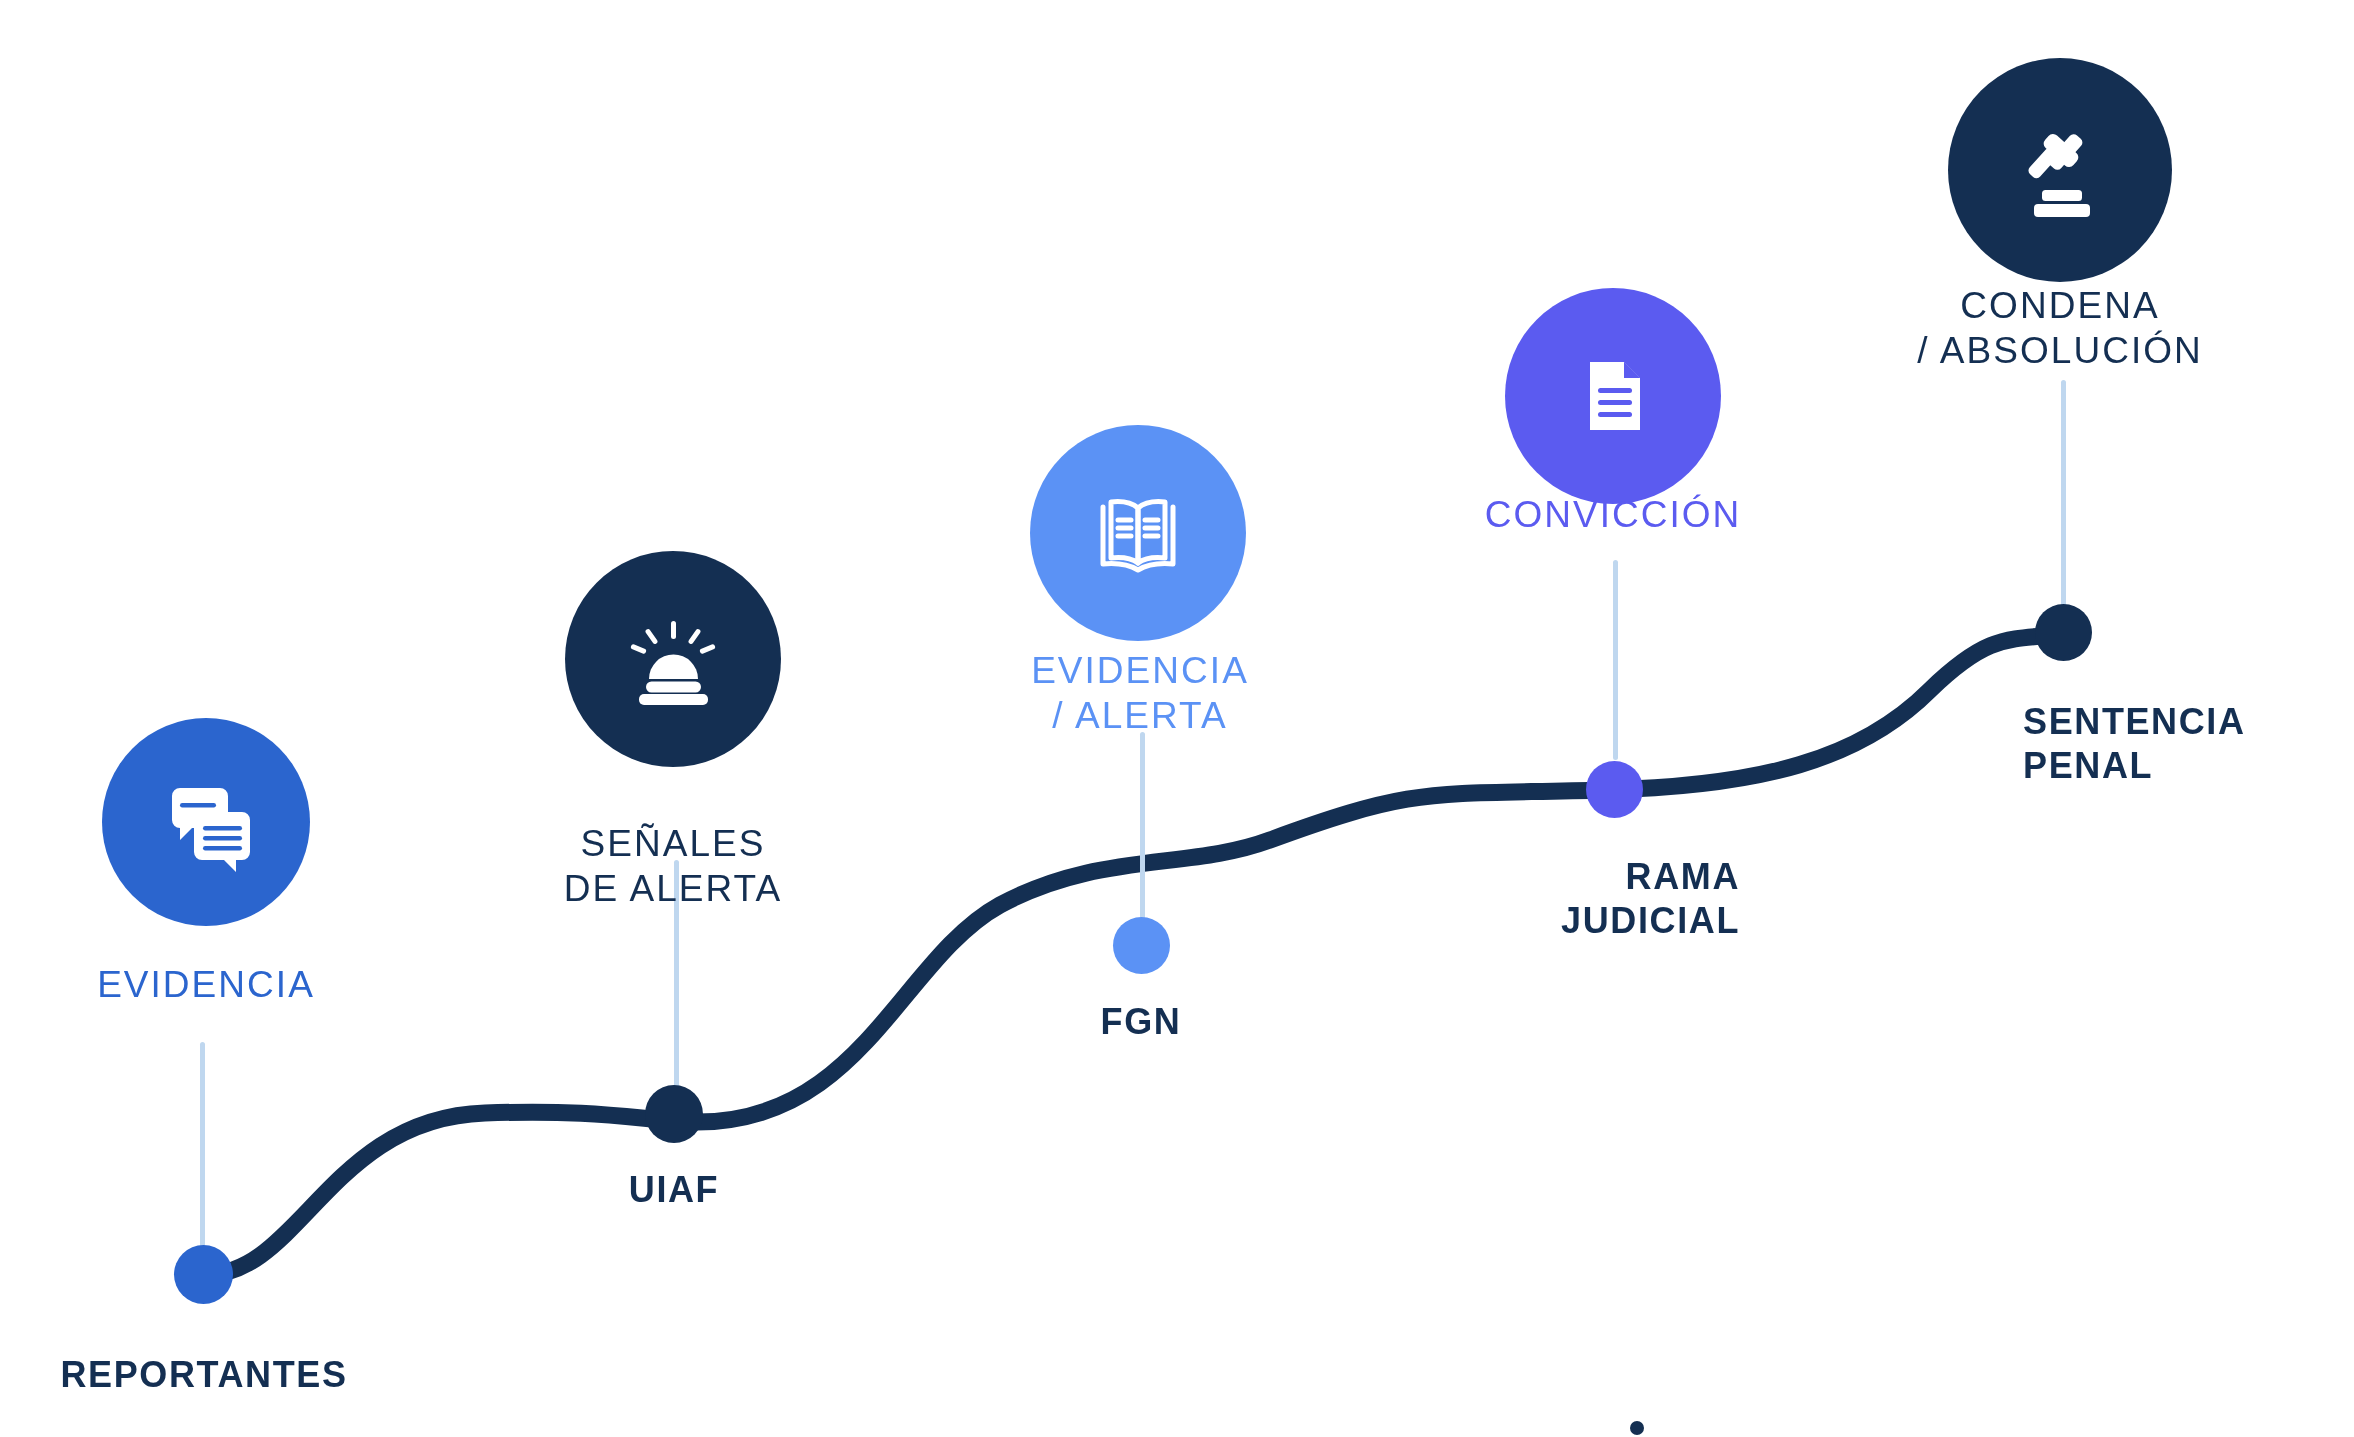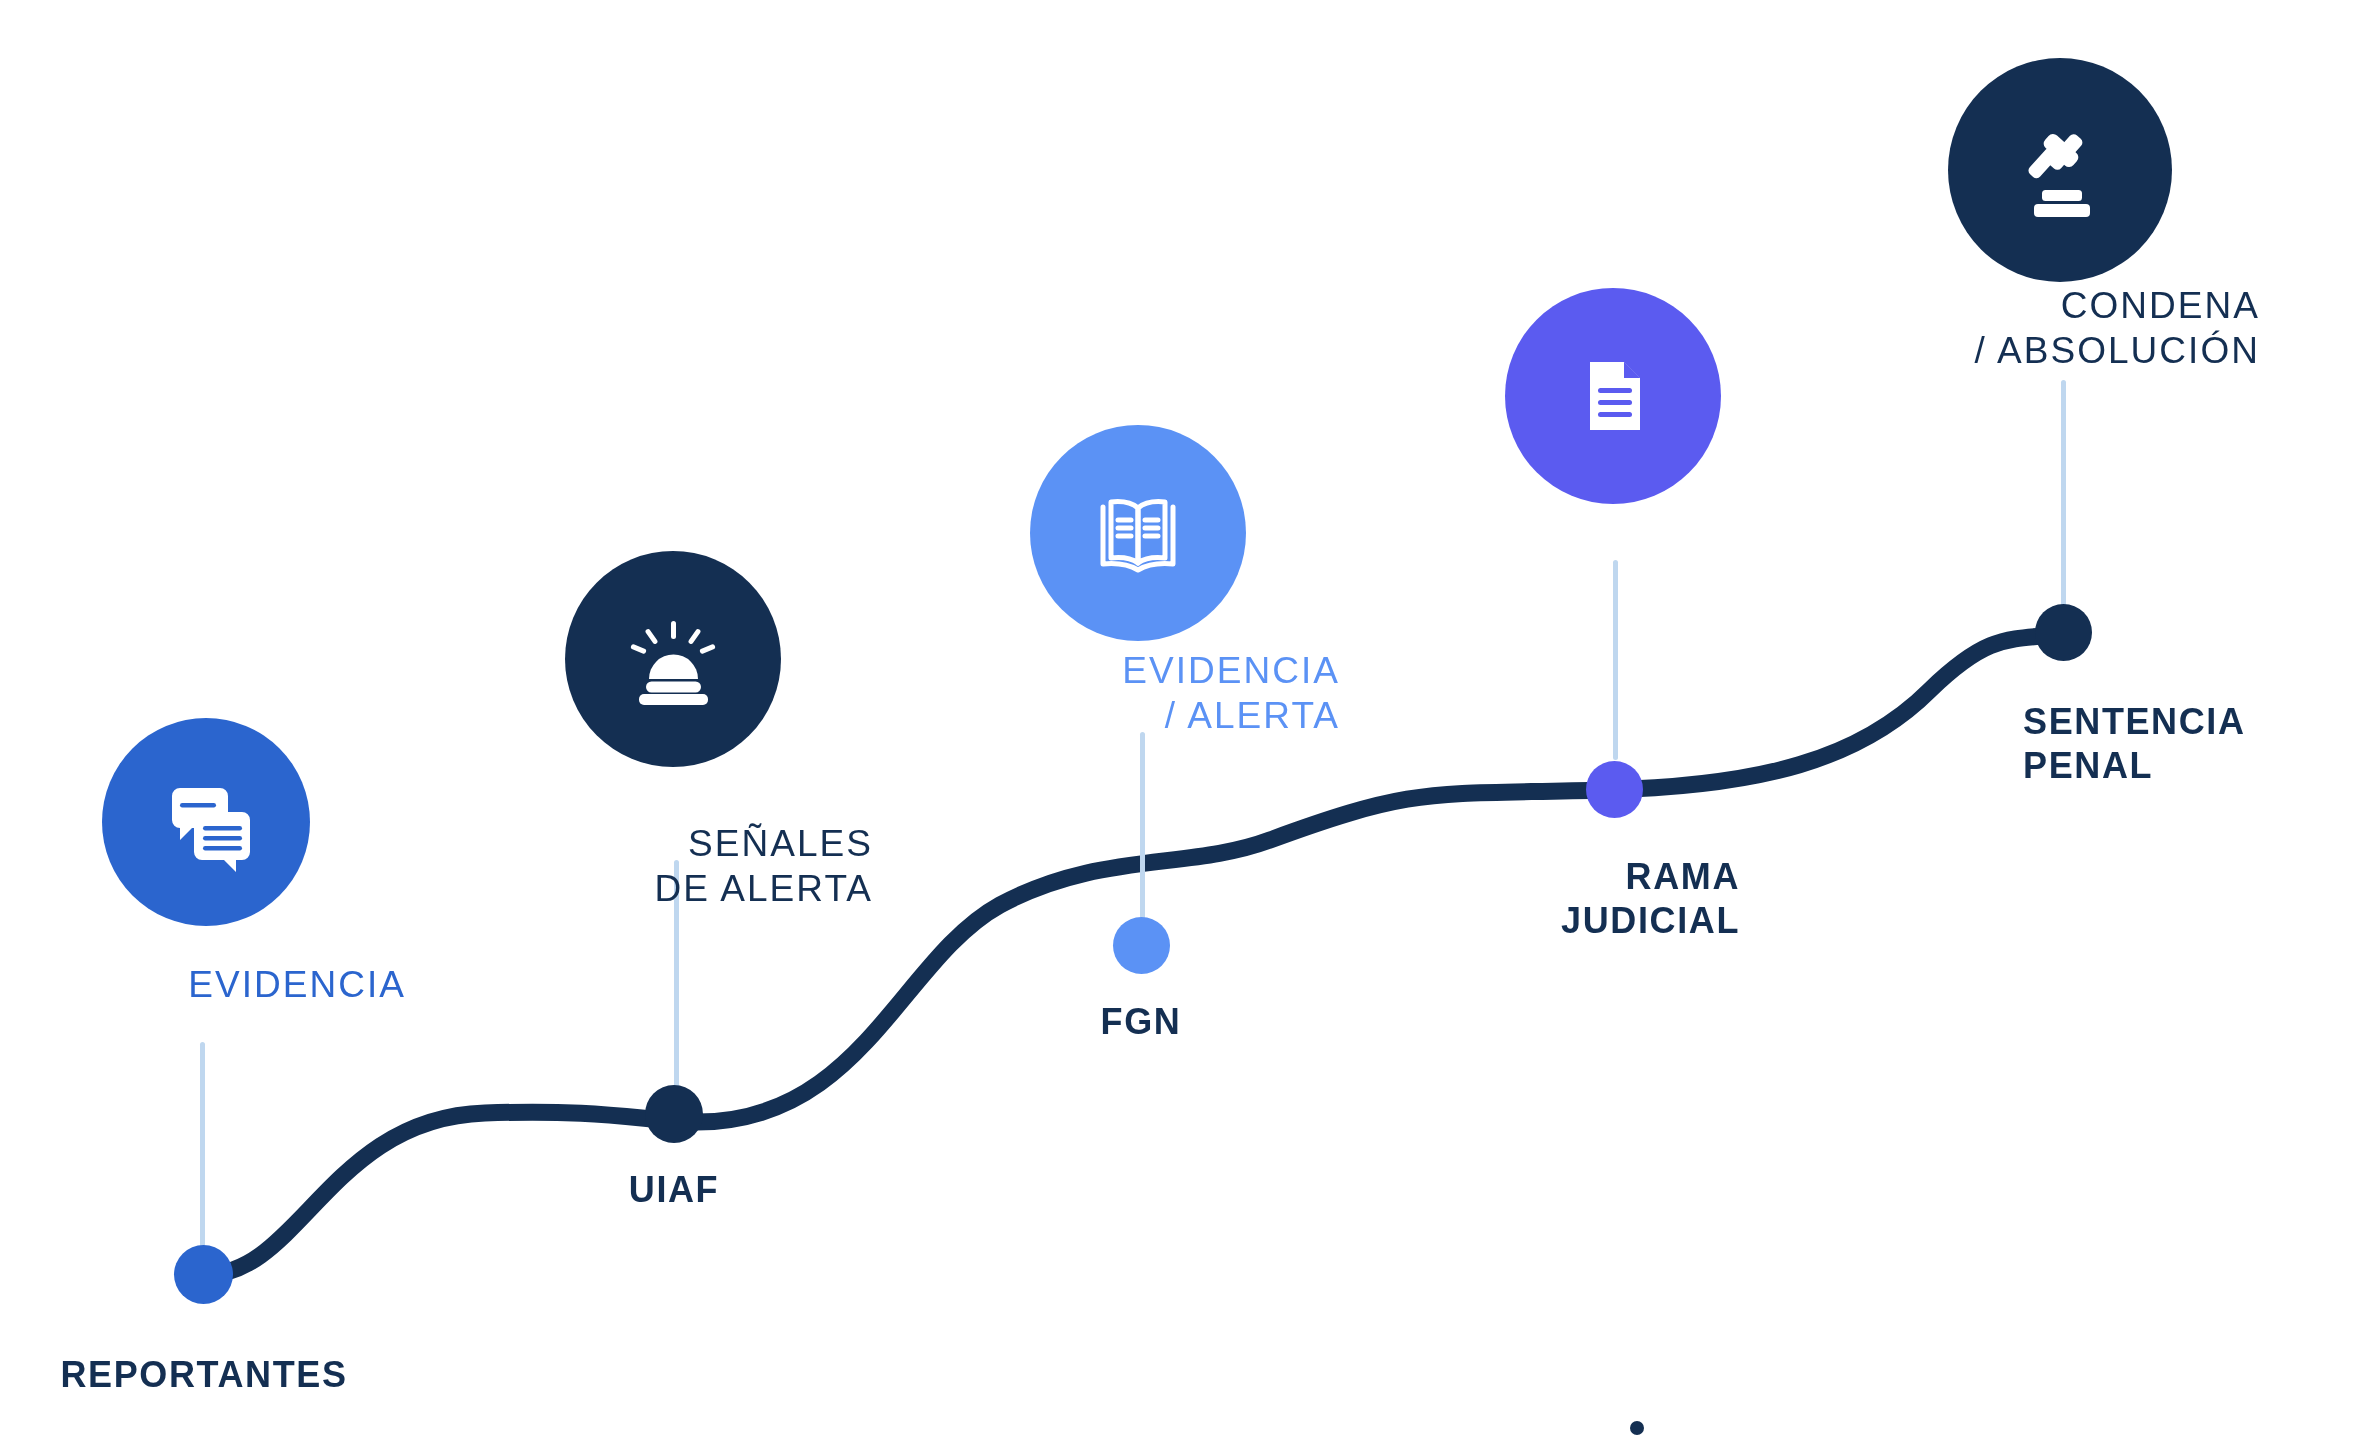--- a/index.html
+++ b/index.html
@@ -36,21 +36,21 @@
     display: flex;
     align-items: center;
     justify-content: center;
     box-sizing: border-box;
   }
   .icon-bubble svg { display: block; }
 
   
   .top-label {
     position: absolute;
-    text-align: right;
+    text-align: center;
     font-weight: 400;
     letter-spacing: 0.055em;
     line-height: 1.22;
     white-space: pre-line;
     font-size: 37px;
   }
 
   
   .node-label {
     position: absolute;
@@ -167,20 +167,21 @@
           <path d="M63 18 l16 16 h-16 z" fill="#5B5BF0"></path>
           <path d="M63 18 l16 16 h-16 z" fill="#ffffff" opacity="0"></path>
           <rect x="37" y="44" width="34" height="5" rx="2.5" fill="#5B5BF0"></rect>
           <rect x="37" y="56" width="34" height="5" rx="2.5" fill="#5B5BF0"></rect>
           <rect x="37" y="68" width="34" height="5" rx="2.5" fill="#5B5BF0"></rect>
         </g>
         <path d="M63 18 v16 h16" fill="#5B5BF0"></path>
       </svg>
     </span>
   </div>
+  <div class="top-label" style="left:1413px; top:492px; width:400px; color:#5B5BF0;">CONVICCIÓN</div>
 
   <div class="icon-bubble" style="left:1948px; top:58px; width:224px; height:224px; background:#142F52;">
     <span>
       <svg width="108" height="108" viewBox="0 0 108 108">
         <g fill="#ffffff">
           <rect x="52" y="16" width="15" height="40" rx="5" transform="rotate(42 59.5 36)"></rect>
           <rect x="30" y="30" width="14" height="34" rx="5" transform="rotate(42 37 47)"></rect>
           <rect x="36" y="26" width="38" height="17" rx="6" transform="rotate(42 55 34.5)"></rect>
           <rect x="36" y="74" width="40" height="11" rx="3.5"></rect>
           <rect x="28" y="88" width="56" height="13" rx="4"></rect>

